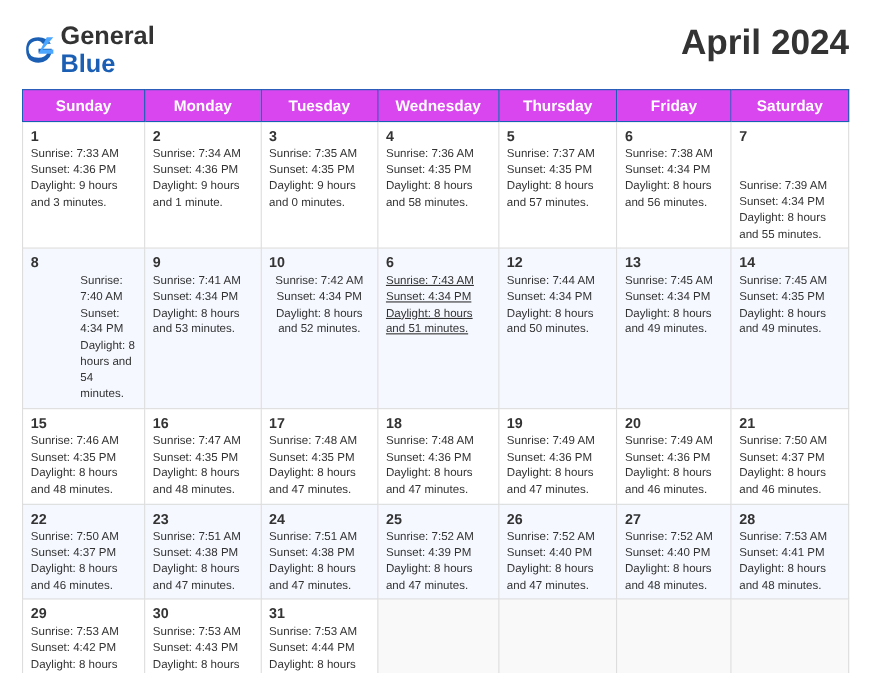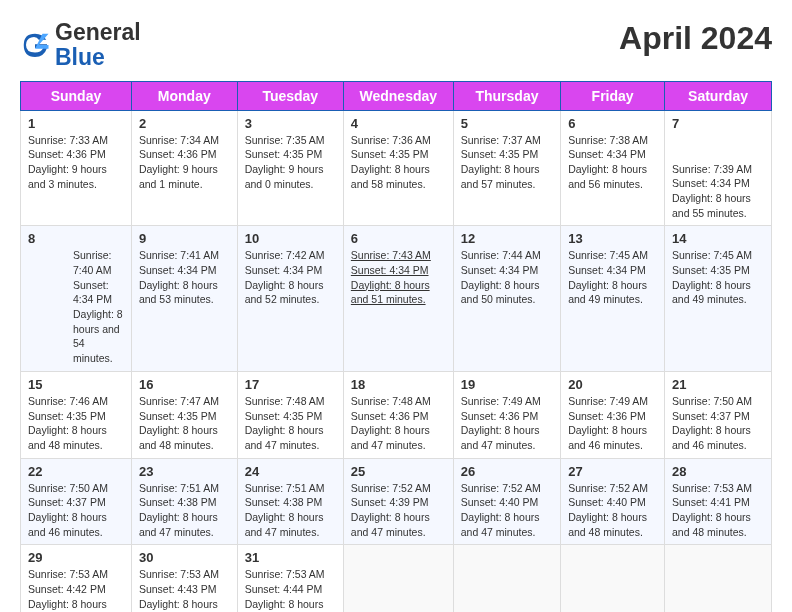--- a/index.html
+++ b/index.html
@@ -171,21 +171,21 @@
 Daylight: 8 hours and 54 minutes.</div>
         </td>
         <td>
           <span class="day-num">9</span>
           <div class="day-info" style="white-space: pre-line;">Sunrise: 7:41 AM
 Sunset: 4:34 PM
 Daylight: 8 hours and 53 minutes.</div>
         </td>
         <td>
           <span class="day-num">10</span>
-          <div class="day-info" style="white-space: pre-line;">Sunrise: 7:42 AM
+          <div class="day-info" style="white-space: pre-line; text-align: center;">Sunrise: 7:42 AM
 Sunset: 4:34 PM
 Daylight: 8 hours and 52 minutes.</div>
         </td>
         <td>
           <span class="day-num">6</span>
           <div class="day-info" style="white-space: pre-line; text-decoration: underline;">Sunrise: 7:43 AM
 Sunset: 4:34 PM
 Daylight: 8 hours and 51 minutes.</div>
         </td>
         <td>

